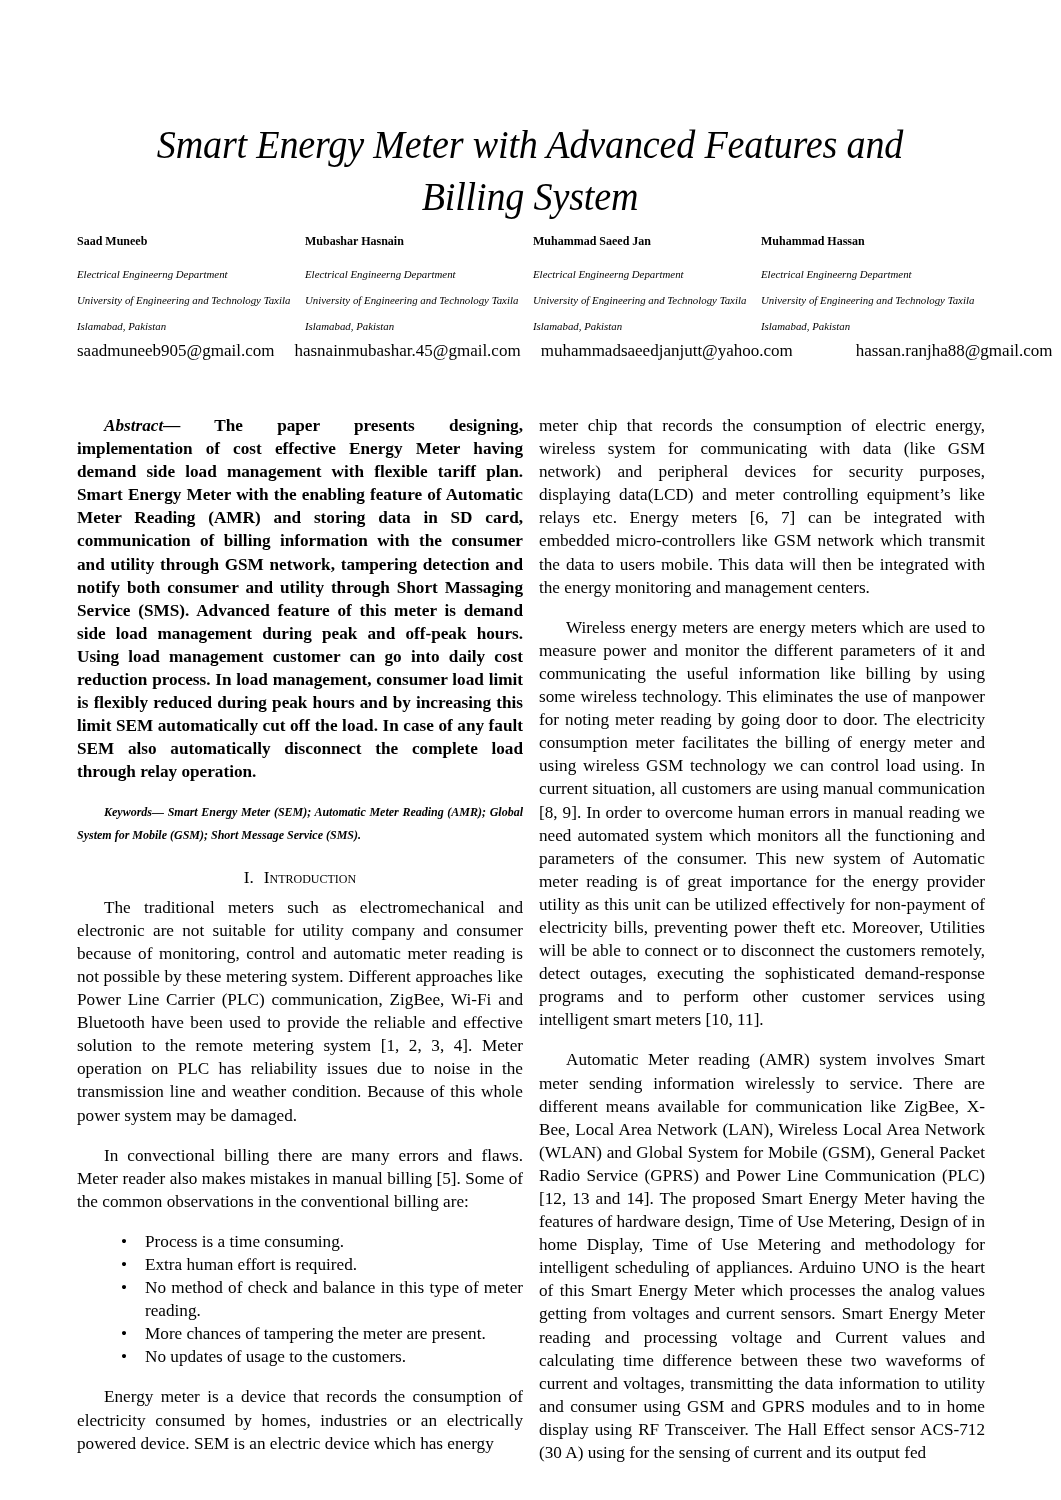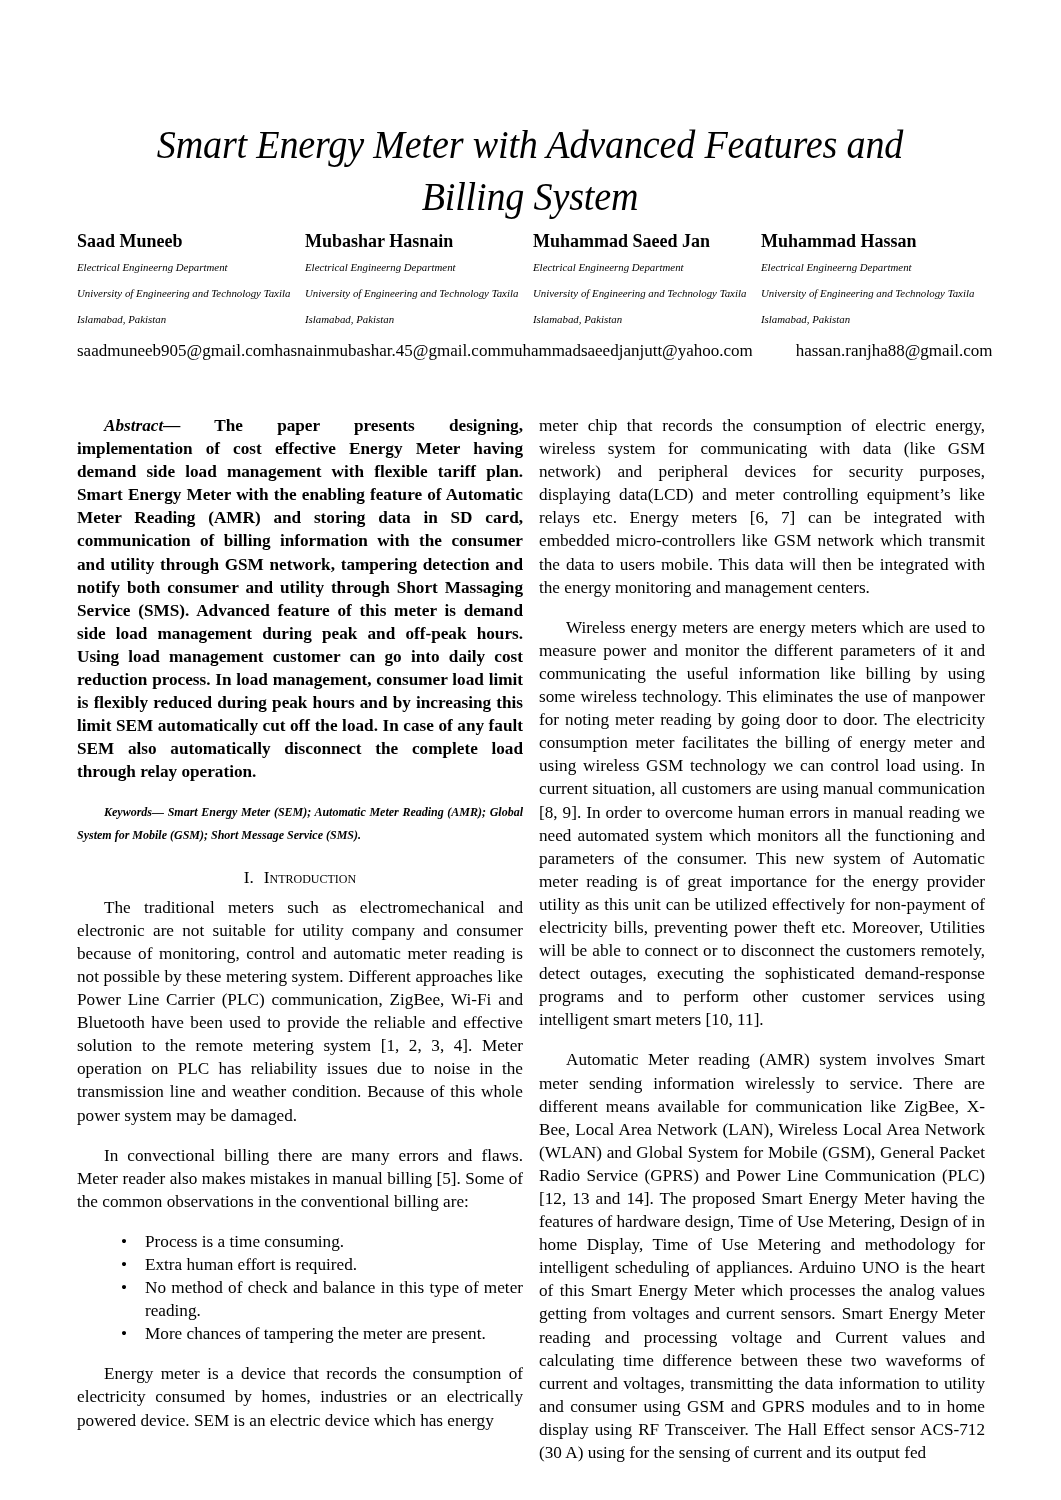--- a/index.html
+++ b/index.html
@@ -50,42 +50,43 @@
     display: flex;
     flex-direction: row;
   }
   .author-col {
     width: 228px;
     box-sizing: border-box;
     padding-right: 10px;
   }
   .author-name {
     font-weight: bold;
-    font-size: 18px;
+    font-size: 12px;
     line-height: 18px;
-    margin-bottom: 11px;
+    margin-bottom: 18px;
     white-space: nowrap;
   }
   .author-line {
     font-style: italic;
     font-size: 11.3px;
     line-height: 13px;
     margin-bottom: 13px;
     transform: scaleX(0.96);
     transform-origin: left center;
     white-space: nowrap;
   }
   .emails {
     position: absolute;
     left: 77px;
     top: 340px;
     width: 910px;
     display: flex;
     flex-direction: row;
     align-items: center;
+    gap: 20px;
   }
   .email {
     font-size: 17px;
     line-height: 21px;
     white-space: nowrap;
   }
   .email-0 { width: 228px; }
   .email-1 { width: 228px; }
   .email-2 { width: 250px; }
   .email-3 { width: 204px; margin-left: 45px; }
@@ -225,20 +226,21 @@
     <h2 class="section-head"><span class="numeral">I.</span><span class="smallcaps">Introduction</span></h2>
 
     <p class="body">The traditional meters such as electromechanical and electronic are not suitable for utility company and consumer because of monitoring, control and automatic meter reading is not possible by these metering system. Different approaches like Power Line Carrier (PLC) communication, ZigBee, Wi-Fi and Bluetooth have been used to provide the reliable and effective solution to the remote metering system [1, 2, 3, 4]. Meter operation on PLC has reliability issues due to noise in the transmission line and weather condition. Because of this whole power system may be damaged.</p>
     <p class="body">In convectional billing there are many errors and flaws. Meter reader also makes mistakes in manual billing [5]. Some of the common observations in the conventional billing are:</p>
 
     <ul class="bullets">
       <li>Process is a time consuming.</li>
       <li>Extra human effort is required.</li>
       <li>No method of check and balance in this type of meter reading.</li>
       <li>More chances of tampering the meter are present.</li>
+      <li>No updates of usage to the customers.</li>
     </ul>
 
     <p class="body">Energy meter is a device that records the consumption of electricity consumed by homes, industries or an electrically powered device. SEM is an electric device which has energy</p>
 
   </div>
 
   <div class="col col-right">
 
     <p class="body noindent">meter chip that records the consumption of electric energy, wireless system for communicating with data (like GSM network) and peripheral devices for security purposes, displaying data(LCD) and meter controlling equipment’s like relays etc. Energy meters [6, 7] can be integrated with embedded micro-controllers like GSM network which transmit the data to users mobile. This data will then be integrated with the energy monitoring and management centers.</p>
     <p class="body">Wireless energy meters are energy meters which are used to measure power and monitor the different parameters of it and communicating the useful information like billing by using some wireless technology. This eliminates the use of manpower for noting meter reading by going door to door. The electricity consumption meter facilitates the billing of energy meter and using wireless GSM technology we can control load using. In current situation, all customers are using manual communication [8, 9]. In order to overcome human errors in manual reading we need automated system which monitors all the functioning and parameters of the consumer. This new system of Automatic meter reading is of great importance for the energy provider utility as this unit can be utilized effectively for non-payment of electricity bills, preventing power theft etc. Moreover, Utilities will be able to connect or to disconnect the customers remotely, detect outages, executing the sophisticated demand-response programs and to perform other customer services using intelligent smart meters [10, 11].</p>

